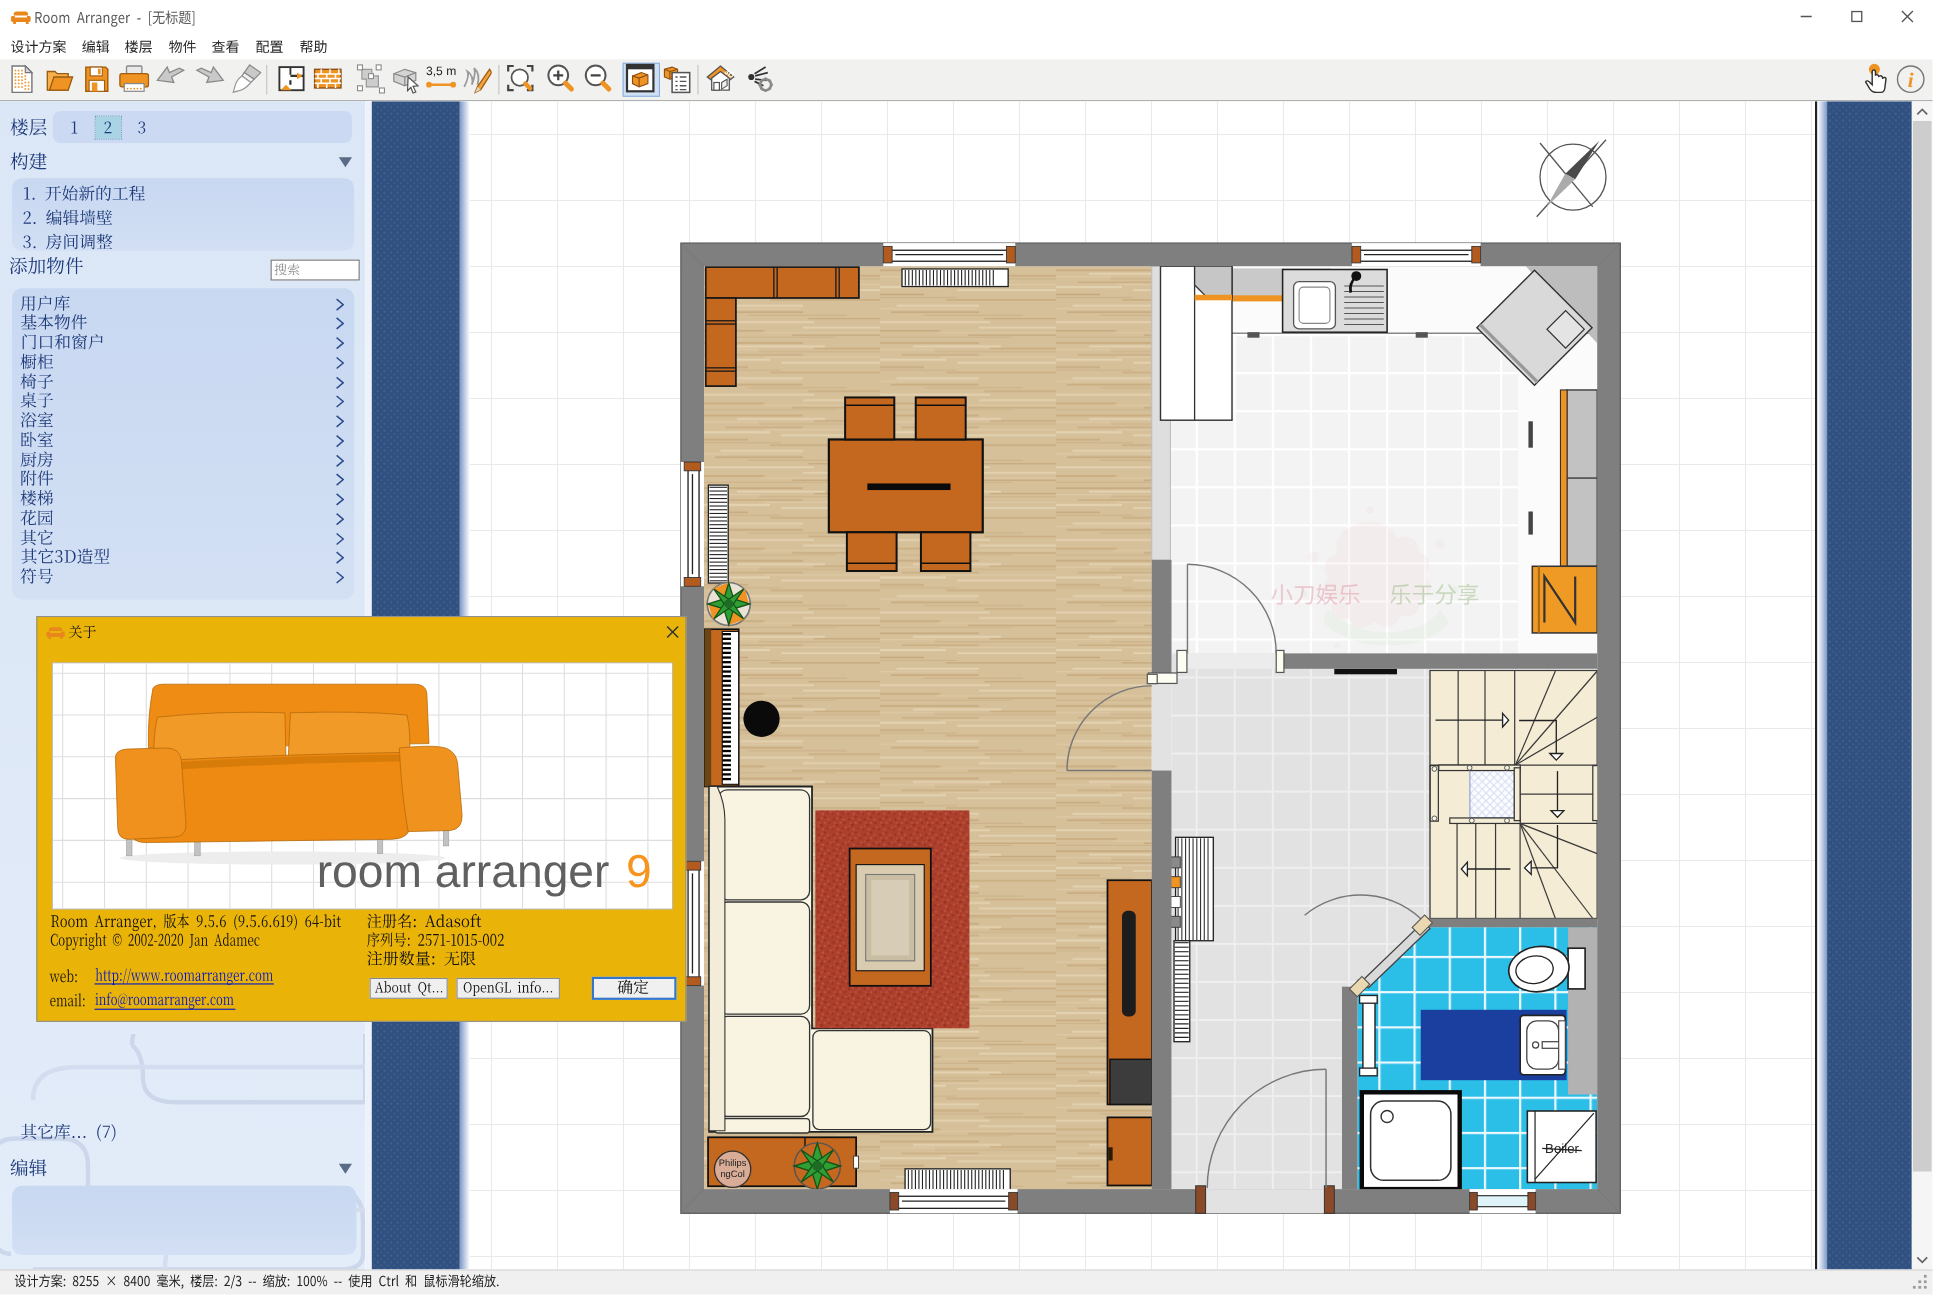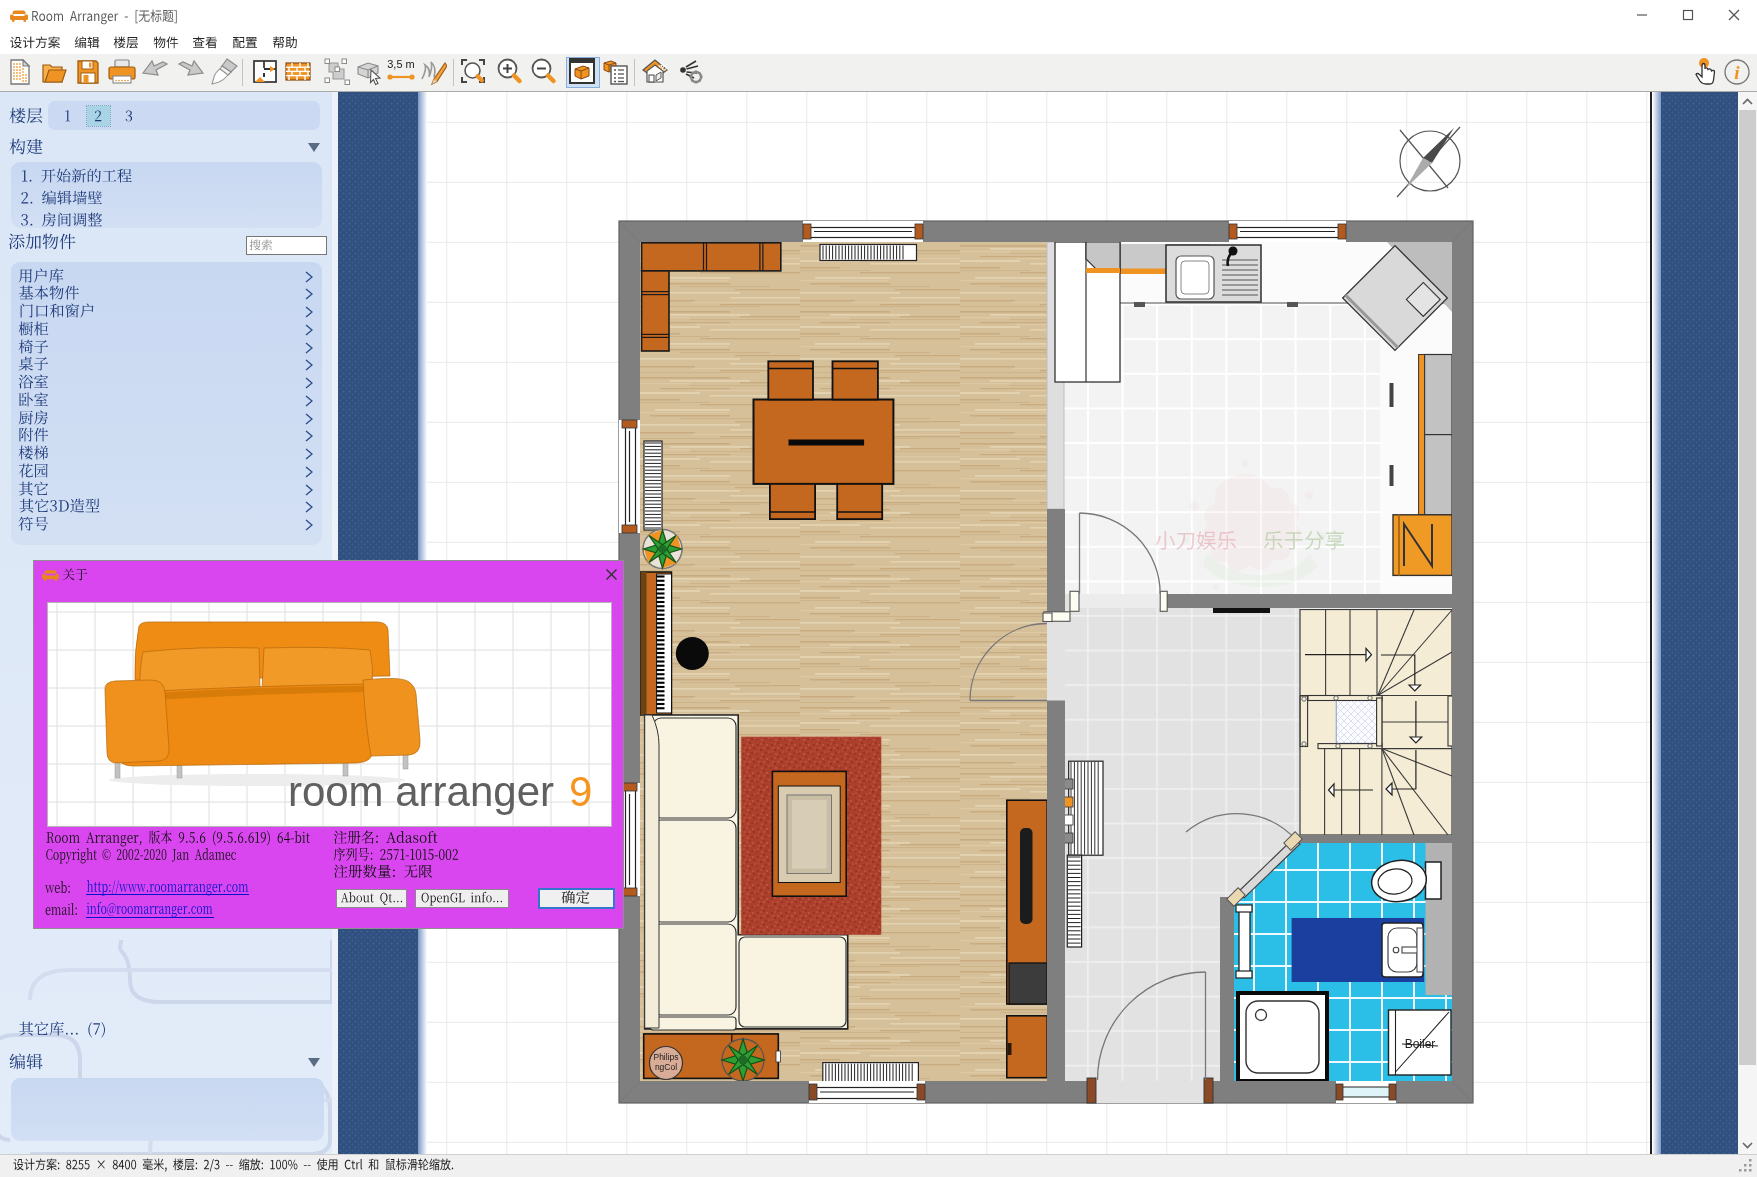--- a/index.html
+++ b/index.html
@@ -1097,21 +1097,21 @@
  <path d="M1296.6 840.4 A80 80 0 0 0 1186 832"></path>
 </g>
 <g fill="#d9d9d9" stroke="#444" stroke-width="1.2">
  <path d="M1238 892 L1294 838 L1300 844 L1244 898 Z"></path>
 </g>
 <g fill="#ead9b0" stroke="#555" stroke-width="1">
  <rect x="1288" y="833" width="10" height="16" transform="rotate(45 1293 841)"></rect>
  <rect x="1231" y="889" width="10" height="16" transform="rotate(45 1236 897)"></rect>
 </g>
 </svg>
-    <div class="abs" style="left:33px;top:560px;width:591px;height:369px;background:#d946ef;border:1px solid #8f8f8f">
+    <div class="abs" style="left:33px;top:560px;width:591px;height:369px;background:#eab308;border:1px solid #8f8f8f">
       <svg class="abs" style="left:8px;top:7px" width="17" height="13" viewBox="0 0 18 14">
 <path d="M2.5 5 Q2.5 2.5 5 2.5 L13 2.5 Q15.5 2.5 15.5 5 L15.5 6 L2.5 6 Z" fill="#e8881c"></path>
 <path d="M1 6.5 Q0 6.5 0 8 L0 10.5 Q0 12 1.5 12 L16.5 12 Q18 12 18 10.5 L18 8 Q18 6.5 17 6.5 L14.5 6.5 L14.5 8 L3.5 8 L3.5 6.5 Z" fill="#e8881c"></path>
 <rect x="2" y="12" width="2.5" height="1.8" fill="#e8881c"></rect>
         <rect x="13.5" y="12" width="2.5" height="1.8" fill="#e8881c"></rect>
 </svg>
       <svg style="position:absolute;left:28px;top:7px;overflow:visible" width="26" height="15" viewBox="0 -11.44 26.00 15.34">
         <g>
           <path d="M3.2 -10.8 3 -10.7C3.7 -10.1 4.5 -9.1 4.8 -8.3C5.7 -7.6 6.4 -9.7 3.2 -10.8ZM11.1 -5.4 10.5 -4.6H6.8C6.8 -4.9 6.8 -5.3 6.8 -5.6V-7.5H11.2C11.4 -7.5 11.5 -7.6 11.5 -7.7C11.1 -8.1 10.4 -8.7 10.4 -8.7L9.7 -7.9H7.6C8.4 -8.6 9.2 -9.5 9.7 -10.2C10 -10.2 10.1 -10.3 10.2 -10.5L8.8 -10.9C8.4 -10 7.8 -8.7 7.3 -7.9H1.5L1.6 -7.5H6V-5.6C6 -5.3 5.9 -4.9 5.9 -4.6H0.6L0.8 -4.2H5.8C5.5 -2.3 4.2 -0.7 0.4 0.8L0.5 1C4.9 -0.2 6.3 -2.2 6.7 -4.2C7.6 -1.5 9.1 0.2 11.7 1C11.8 0.5 12.1 0.2 12.5 0.1L12.5 0C9.9 -0.5 8 -2 7 -4.2H12C12.2 -4.2 12.3 -4.3 12.3 -4.4C11.9 -4.8 11.1 -5.4 11.1 -5.4Z M14.5 -9.8 14.6 -9.4H19.1V-5.9H13.6L13.7 -5.5H19.1V-0.4C19.1 -0.2 19 -0.1 18.7 -0.1C18.4 -0.1 16.7 -0.2 16.7 -0.2V0C17.5 0.1 17.8 0.2 18.1 0.4C18.3 0.5 18.4 0.7 18.4 1C19.8 0.9 20 0.4 20 -0.3V-5.5H25.1C25.3 -5.5 25.4 -5.6 25.4 -5.7C24.9 -6.2 24.2 -6.8 24.2 -6.8L23.5 -5.9H20V-9.4H24.2C24.4 -9.4 24.5 -9.5 24.5 -9.6C24.1 -10 23.3 -10.6 23.3 -10.6L22.6 -9.8Z" fill="#111"></path>
         </g>

